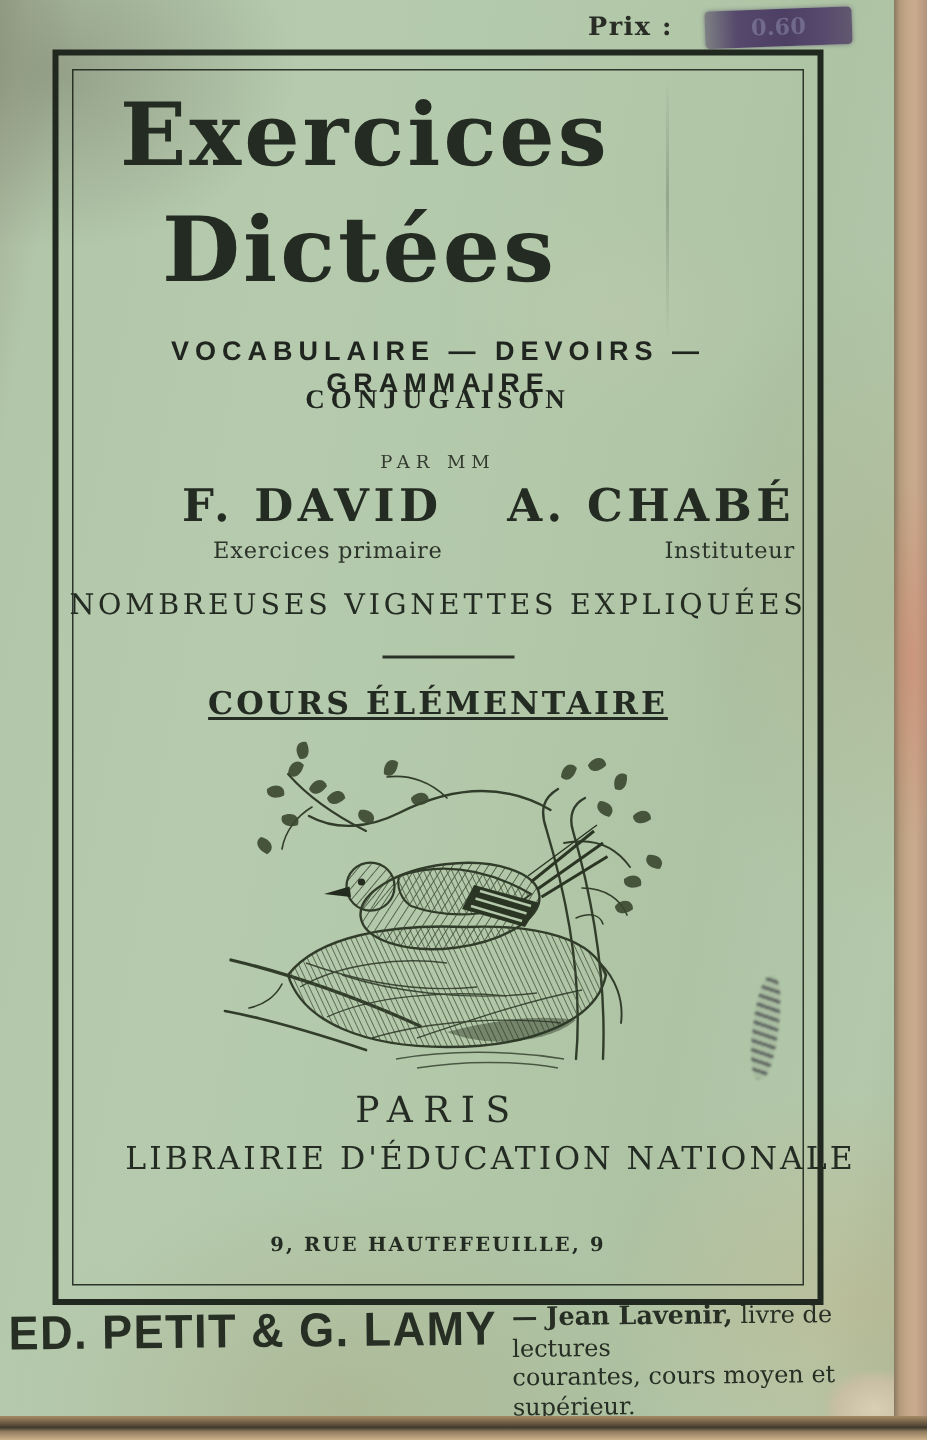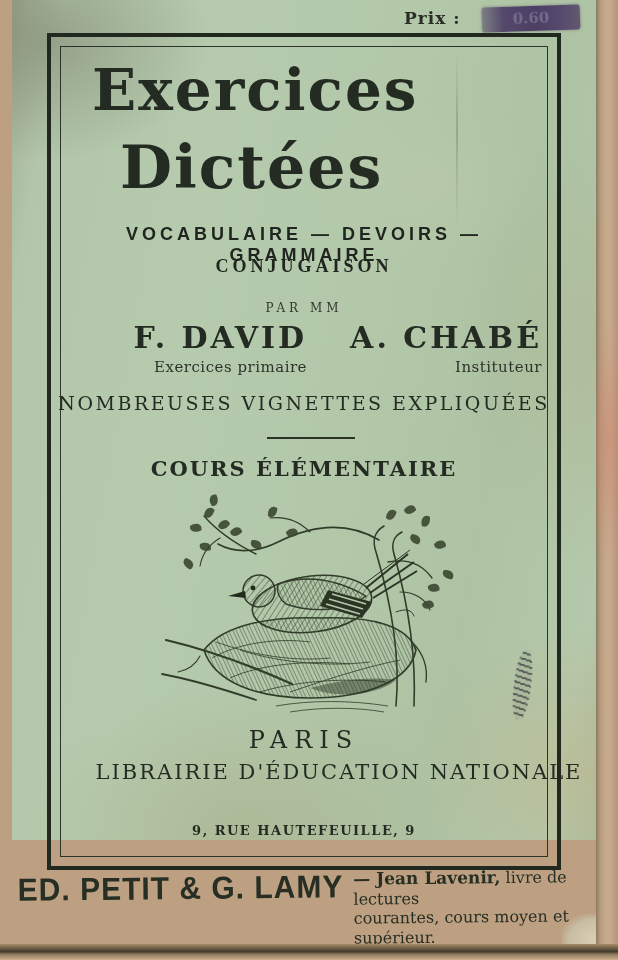--- a/index.html
+++ b/index.html
@@ -14,29 +14,28 @@
     background:
       radial-gradient(30px 160px at 50% 46%, rgba(205,125,105,.45), rgba(205,125,105,0) 75%),
       linear-gradient(90deg,#8a7a62 0%, #b59a7c 18%, #c5a98a 45%, #caa98d 65%, #b3947b 100%);
   }
   .bottom-edge{
     position:absolute;left:0;top:944px;width:618px;height:16px;
     background:linear-gradient(180deg,#a68a67 0%, #6e5c44 28%, #413b2d 48%, #8d7a5d 64%, #cdb18b 100%);
   }
   
   .cover{
-    position:absolute;left:0;top:0;width:598px;height:840px;
+    position:absolute;left:0;top:0;width:598px;height:946px;
     background:
       radial-gradient(230px 170px at 6% 5%, rgba(118,124,104,.5), rgba(118,124,104,0) 70%),
       radial-gradient(260px 210px at 96% 92%, rgba(194,176,134,.45), rgba(194,176,134,0) 70%),
       radial-gradient(210px 320px at 100% 42%, rgba(168,160,120,.28), rgba(168,160,120,0) 72%),
       radial-gradient(320px 210px at 38% 99%, rgba(160,150,110,.3), rgba(160,150,110,0) 70%),
       radial-gradient(180px 120px at 70% 22%, rgba(200,205,175,.25), rgba(200,205,175,0) 70%),
       linear-gradient(100deg,#99a48d 0%, #a7b59a 2.5%, #b2c6a9 7%, #b6cbae 30%, #b2c8a9 55%, #adc3a4 75%, #b4c9ab 92%, #a9bd9f 100%);
-    margin-left: 12px;
   }
   .crease{position:absolute;left:444px;top:52px;width:2px;height:175px;
     background:linear-gradient(180deg, rgba(90,100,80,0), rgba(90,100,80,.32) 45%, rgba(90,100,80,0));}
   .corner-chip{position:absolute;left:550px;top:914px;width:46px;height:31px;
     background:radial-gradient(ellipse at 72% 82%, #d8cfb4, #c7bea3 55%, rgba(199,190,163,0) 78%);}
   .ink-smudge{position:absolute;left:502px;top:650px;width:17px;height:70px;
     transform:rotate(7deg);border-radius:45%;opacity:.8;filter:blur(.6px);
     background:repeating-linear-gradient(12deg, rgba(44,41,54,.8) 0 2px, rgba(44,41,54,.08) 2px 6px);}
   
   .frame{position:absolute;left:35px;top:33px;width:506px;height:829px;
@@ -61,21 +60,21 @@
   .subjects1{top:224px;}
   .subjects2{top:256px;font-family:Liberation Serif, serif;}
   .byline{top:301px;font:400 12px "DejaVu Serif", serif;letter-spacing:4px;color:#333a2f;}
   .authors{position:absolute;left:60px;top:320px;width:470px;display:flex;}
   .author{flex:1;text-align:right;}
   .author-name{font:700 30px "DejaVu Serif", serif;letter-spacing:3px;color:#242b22;}
   .author-role{margin-top:3px;font:400 15px "DejaVu Serif", serif;color:#2c332a;letter-spacing:.5px;}
   .vignettes{top:392px;font:400 19px "DejaVu Serif", serif;letter-spacing:2.5px;}
   .divider{position:absolute;left:50%;top:437px;width:88px;transform:translateX(-50%);
     border-top:2px solid #2a3127;}
-  .course{top:456px;font:700 21px "DejaVu Serif", serif;letter-spacing:2px;}
+  .course{top:456px;font:700 21px "DejaVu Serif", serif;letter-spacing:2px;text-decoration:underline;}
   .illustration{position:absolute;left:148px;top:492px;width:318px;height:228px;}
   .city{top:726px;font:400 24px "DejaVu Serif", serif;letter-spacing:7px;}
   .pub{font:400 21px "DejaVu Serif", serif;letter-spacing:2px;padding-left:35px;}
   .pub1{top:760px;}
   .pub2{top:791px;}
   .address{top:823px;font:700 13px "DejaVu Serif", serif;letter-spacing:1.5px;}
   
   .footer{position:absolute;left:6px;top:869px;width:600px;color:#272e24;
     transform:rotate(-.6deg);}
   .ad-row{display:flex;align-items:flex-start;}

